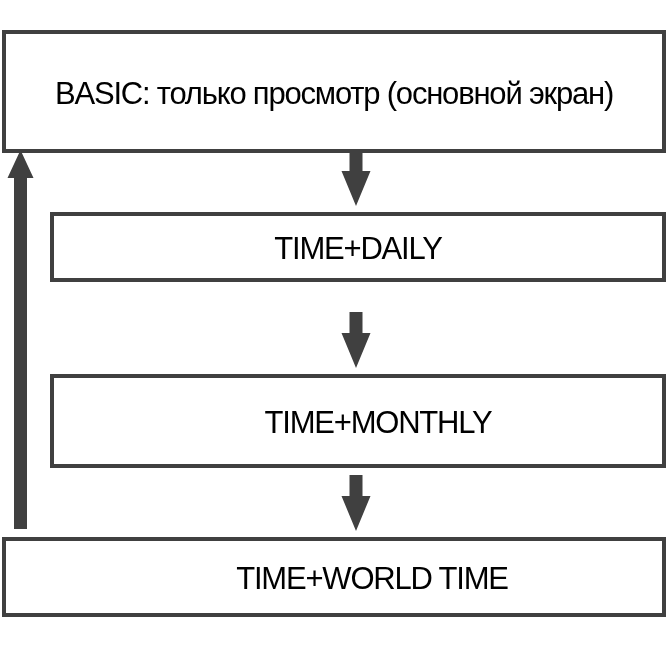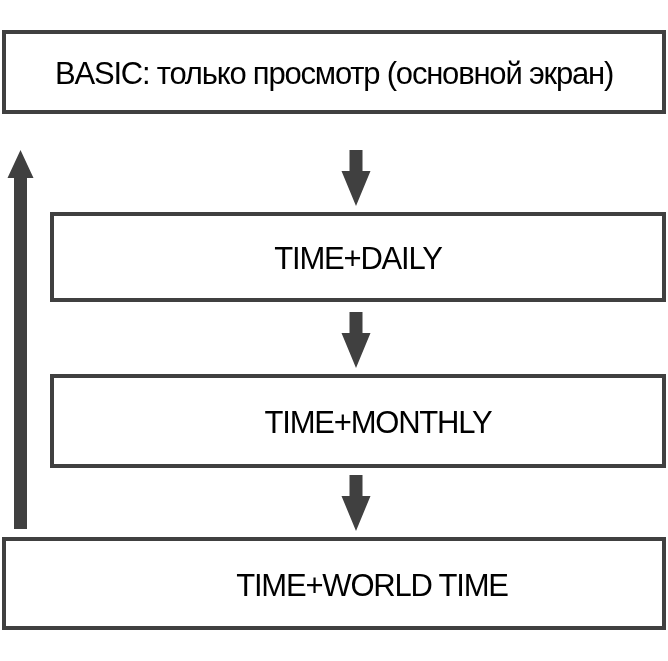--- a/index.html
+++ b/index.html
@@ -30,24 +30,24 @@
     justify-content: center;
   }
   .flow-box .label {
     color: var(--text);
     font-size: 31px;
     letter-spacing: -1.2px;
     white-space: nowrap;
     line-height: 1;
     padding-top: 3px;
   }
-  .box-basic        { left: 2px;  top: 30px;  width: 664px; height: 84px; }
-  .box-time-daily   { left: 50px; top: 212px; width: 616px; height: 90px;  }
+  .box-basic        { left: 2px;  top: 30px;  width: 664px; height: 123px; }
+  .box-time-daily   { left: 50px; top: 212px; width: 616px; height: 70px;  }
   .box-time-monthly { left: 50px; top: 374px; width: 616px; height: 94px; padding-left: 40px;  }
-  .box-world-time   { left: 2px;  top: 537px; width: 664px; height: 93px; padding-left: 30px;  }
+  .box-world-time   { left: 2px;  top: 537px; width: 664px; height: 80px; padding-left: 30px;  }
   
   .box-world-time .label { padding-left: 46px; }
 
   .arrow {
     position: absolute;
     color: var(--line);
     display: block;
   }
   .arrow-down-1 { left: 341px; top: 150px; }
   .arrow-down-2 { left: 341px; top: 312px; }

